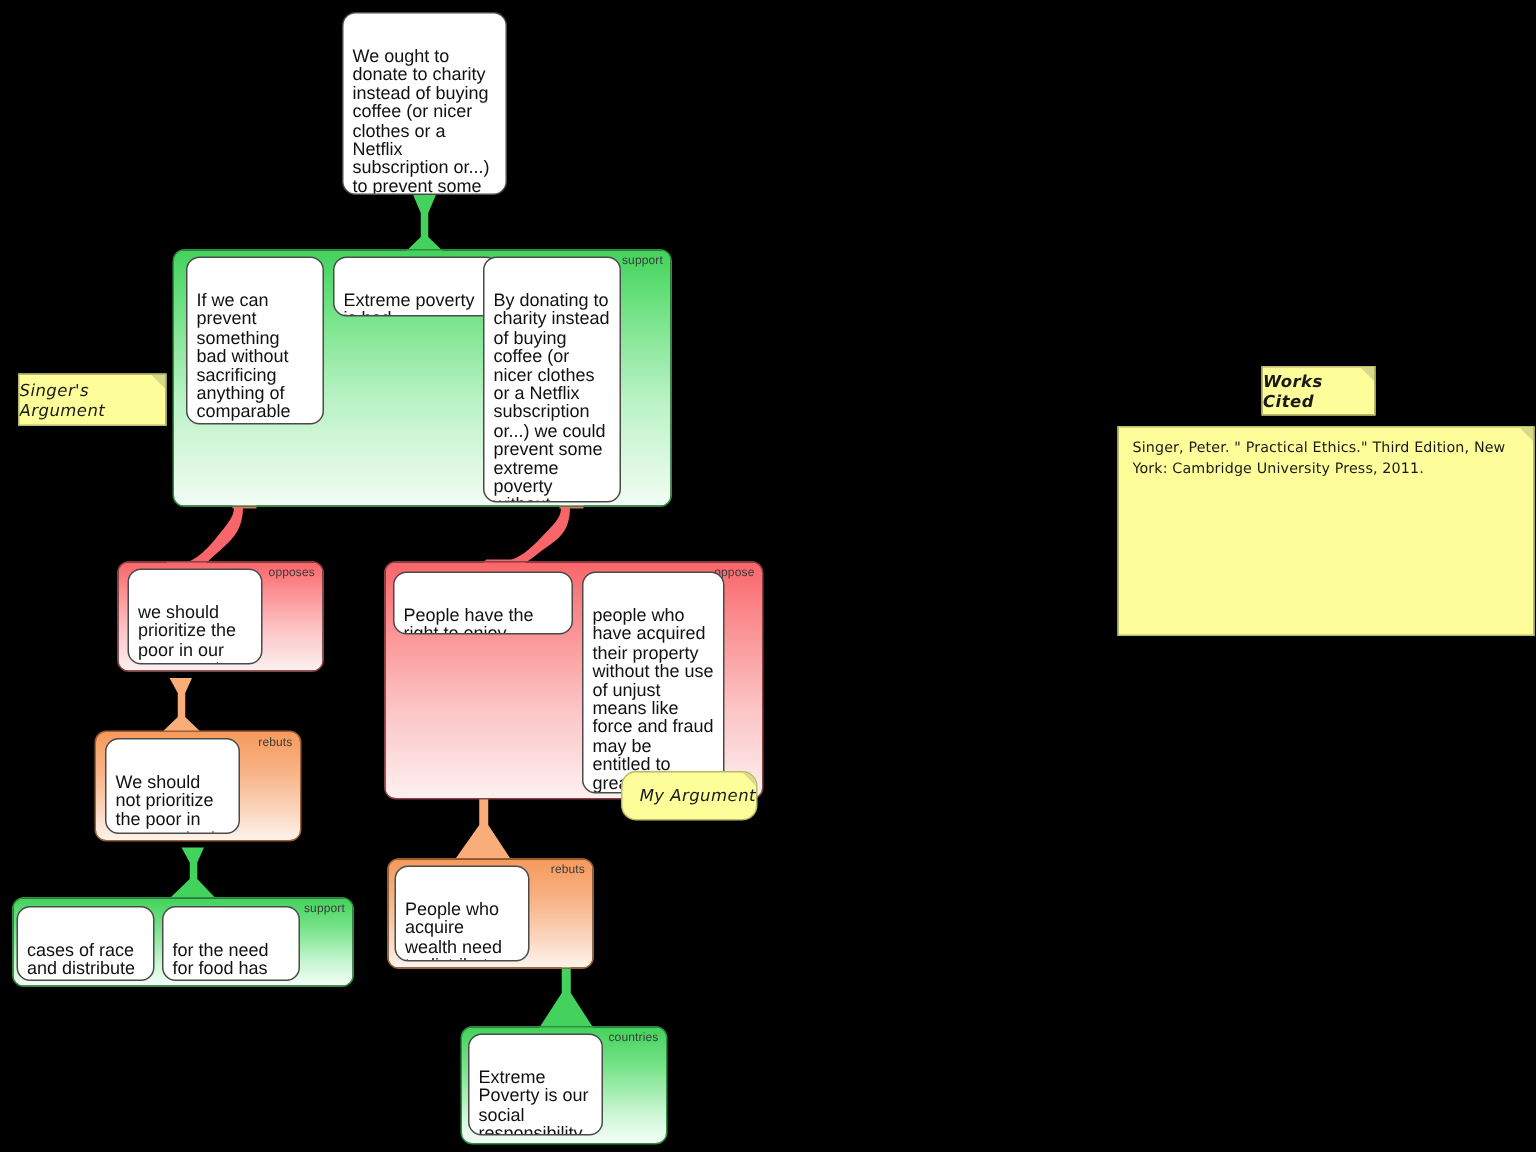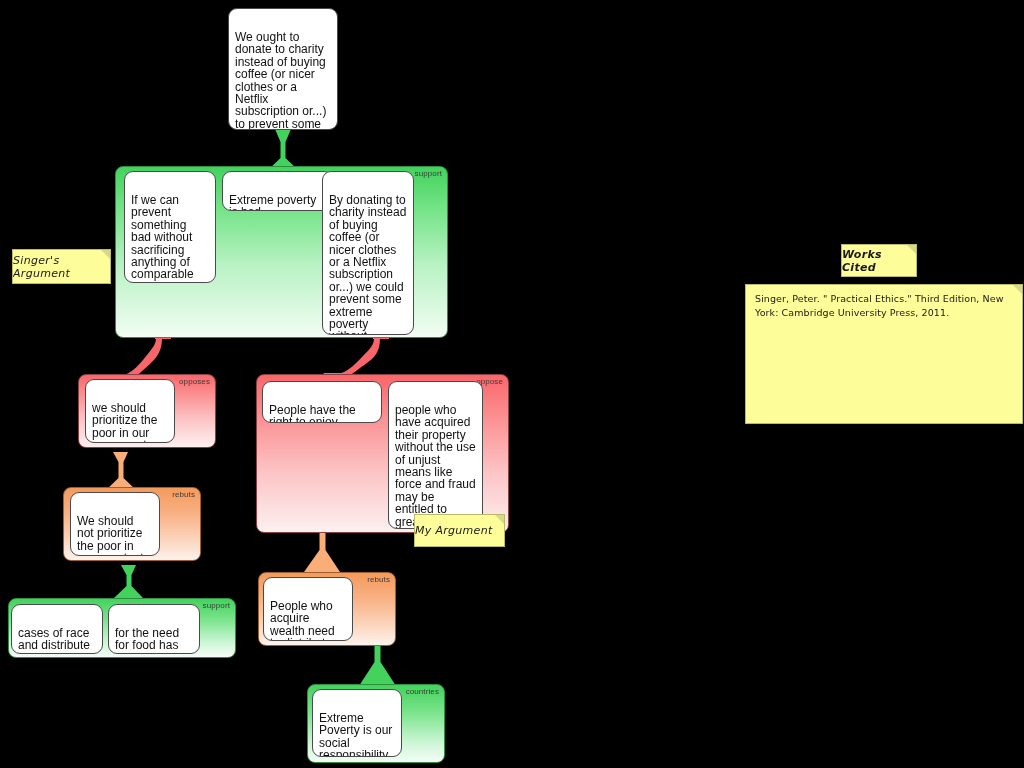--- a/index.html
+++ b/index.html
@@ -77,21 +77,21 @@
   .note .fold {
     position: absolute;
     top: 0; right: 0;
     width: 0; height: 0;
     border-left: 9px solid transparent;
     border-top: 9px solid #d9d98c;
   }
   .note.title {
     display: flex;
     align-items: center;
-    justify-content: flex-start;
+    justify-content: flex-end;
     font-size: 11px;
     font-style: italic;
     font-family: "DejaVu Sans", sans-serif;
     letter-spacing: .3px;
   }
   .note.body {
     font-size: 9.5px;
     font-family: "DejaVu Sans", sans-serif;
     line-height: 14px;
     padding: 7px 9px;
@@ -174,21 +174,21 @@
   <div class="group support-sm" style="left:307px; top:684px; width:138px; height:79px;">
     <span class="group-label">countries</span>
   </div>
   <div class="box" style="left:312px; top:689px; width:90px; height:68px;">Extreme Poverty is our social responsibility that the wealthy should partake in.</div>
 
   <div class="note title" style="left:12px; top:249px; width:99px; height:35px;">
     <span>Singer's Argument</span>
     <span class="fold"></span>
   </div>
 
-  <div class="note title" style="left:414px; top:514px; width:91px; height:33px;">
+  <div class="note title" style="left:414px; top:514px; width:91px; height:33px;border-radius:10px;">
     <span>My Argument</span>
     <span class="fold"></span>
   </div>
 
   <div class="note title" style="left:841px; top:244px; width:76px; height:33px;font-weight:bold;">
     <span>Works Cited</span>
     <span class="fold"></span>
   </div>
 
   <div class="note body" style="left:745px; top:284px; width:278px; height:140px;">

